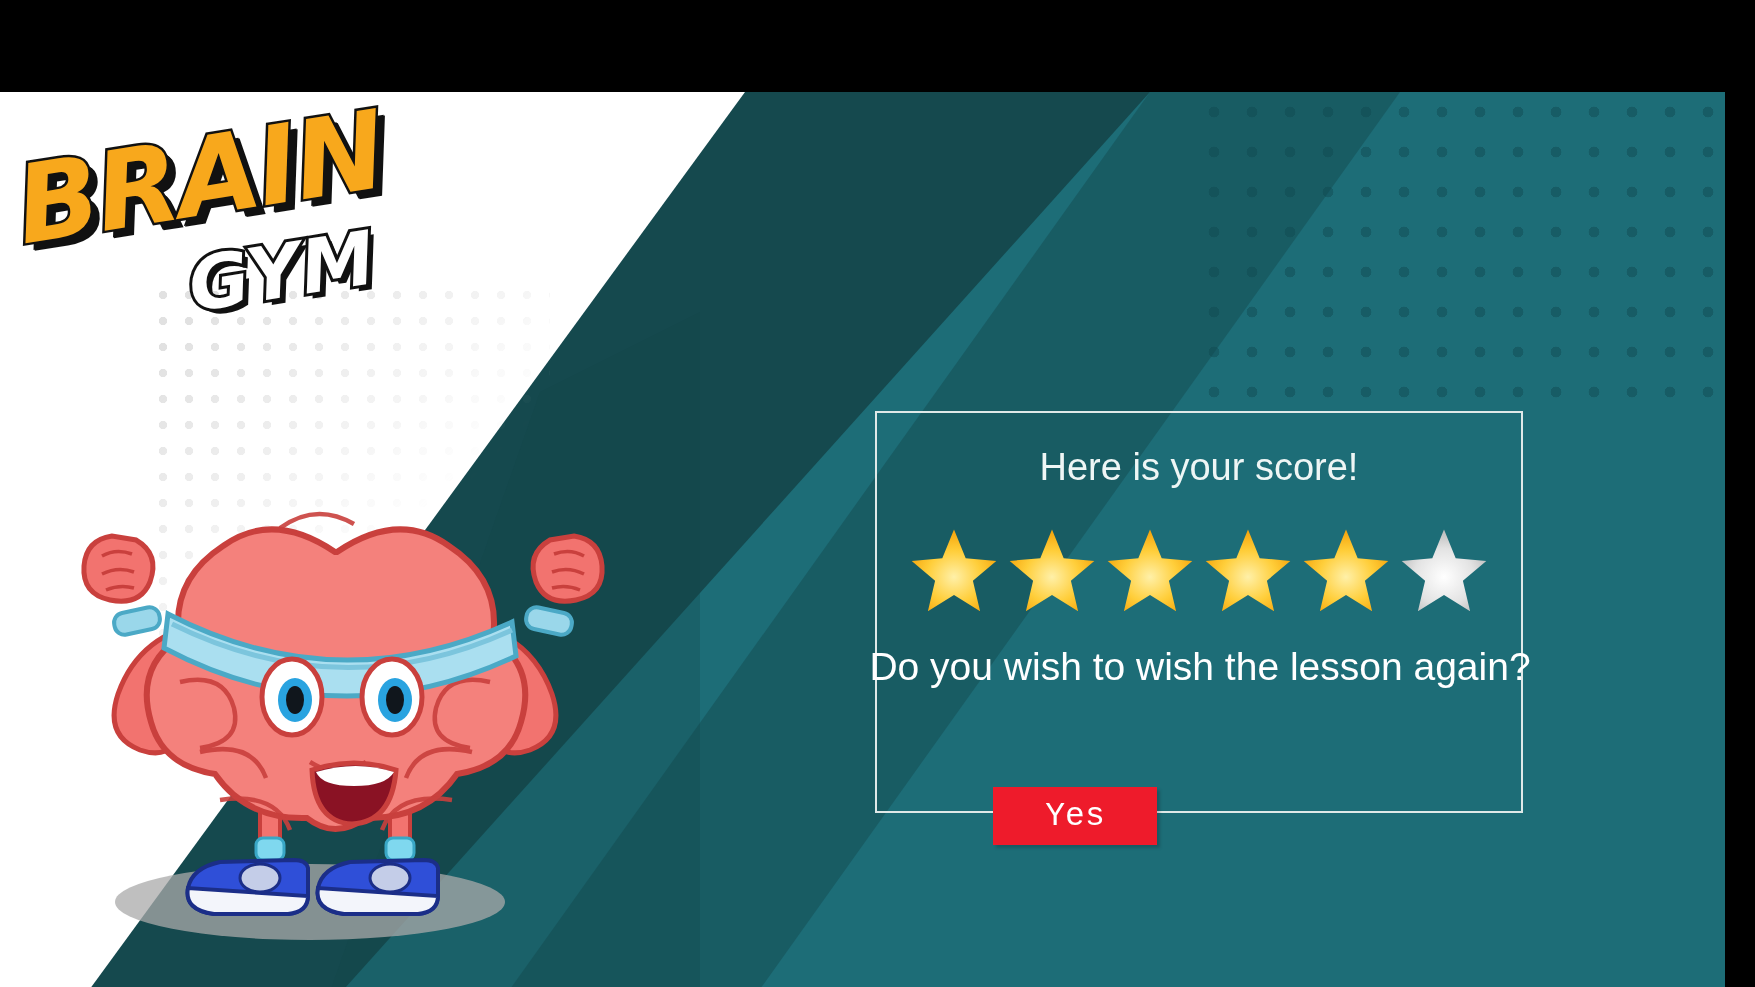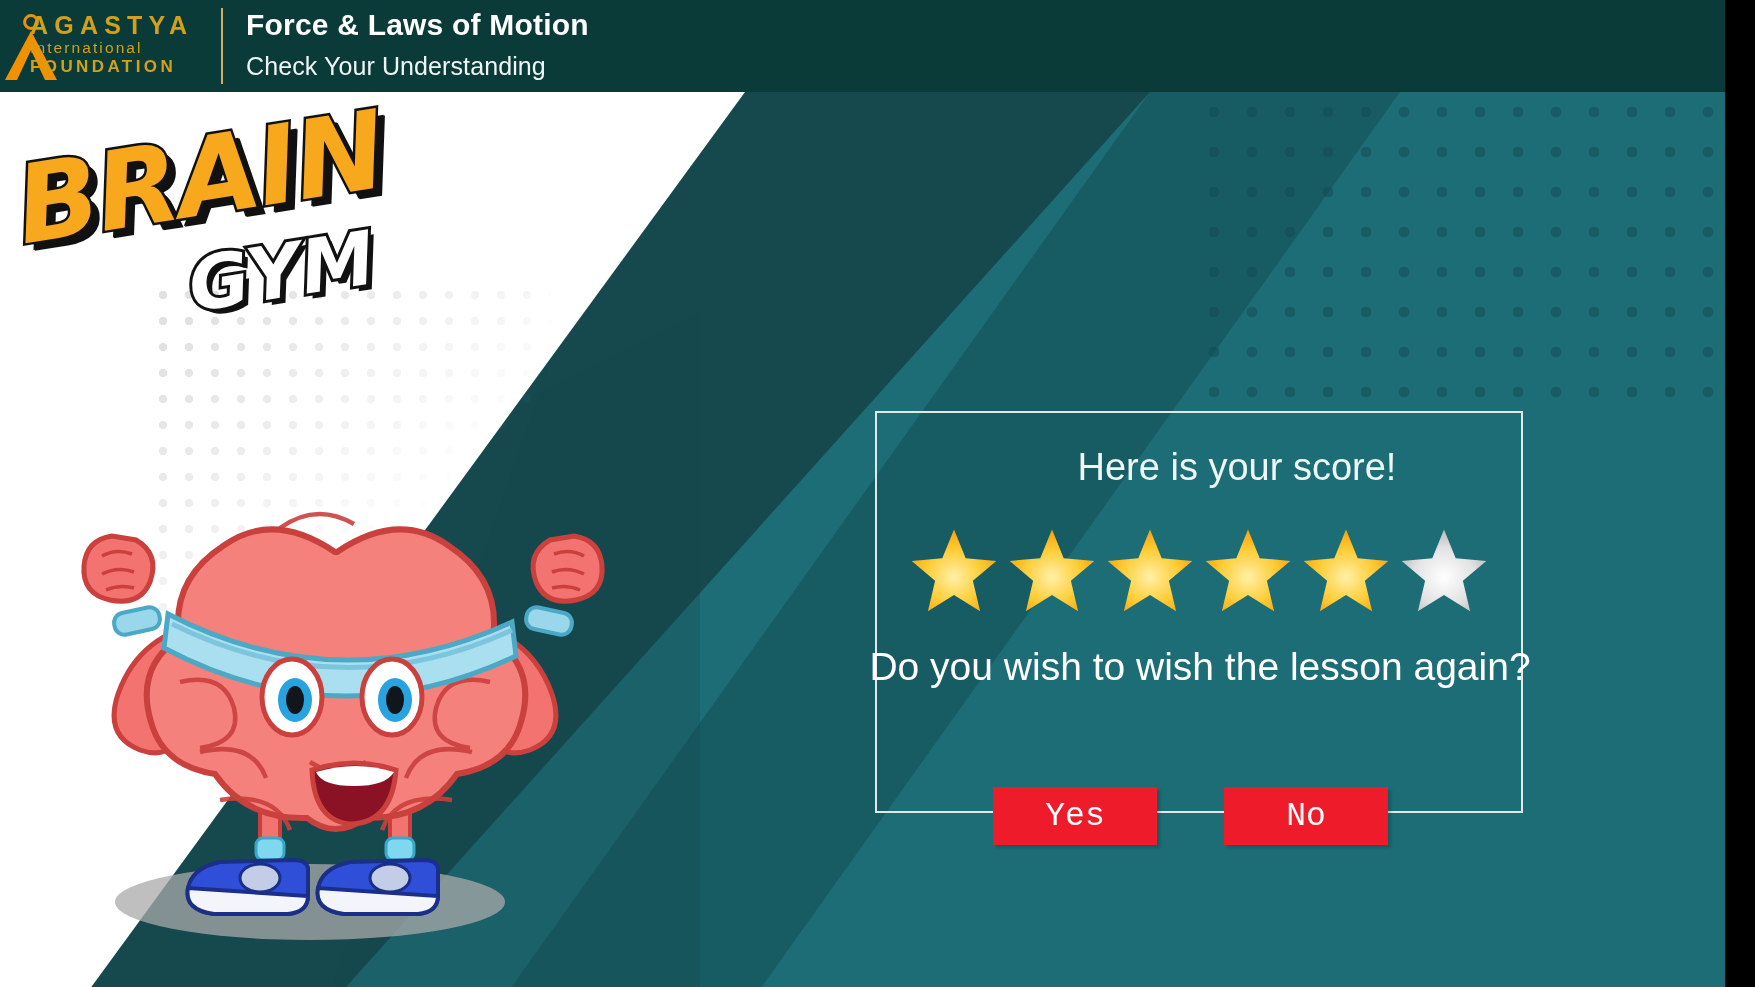--- a/index.html
+++ b/index.html
@@ -58,56 +58,38 @@
 
   .brain-char{position:absolute;left:60px;top:230px;width:570px;height:640px;}
 
   
   .title-well{position:absolute;left:870px;top:165px;width:650px;text-align:center;
     font-family:"DejaVu Sans",sans-serif;font-weight:bold;font-size:66px;color:#ffffff;
     letter-spacing:3px;}
   .score-box{position:absolute;left:875px;top:319px;width:648px;height:402px;
     border:2px solid #dfe9e8;box-sizing:border-box;}
   .score-label{position:absolute;left:875px;top:354px;width:648px;text-align:center;
-    font-size:38px;color:#eef6f5;padding-left:38px;}
+    font-size:38px;color:#eef6f5;}
   .stars{position:absolute;left:875px;top:436px;width:648px;height:82px;
     display:flex;align-items:center;justify-content:center;gap:4px;}
   .star{width:94px;height:90px;}
   .question{position:absolute;left:860px;top:553px;width:680px;text-align:center;
     font-size:39px;color:#ffffff;}
   .btn-row{position:absolute;left:875px;top:695px;width:648px;height:60px;font-family:Liberation Mono, monospace;}
   .btn{position:absolute;top:0;height:58px;background:#ee1b2b;color:#fff;
     display:flex;align-items:center;justify-content:center;font-size:33px;
     box-shadow:3px 3px 3px rgba(0,0,0,.18);cursor:pointer;}
   .btn-yes{left:118px;width:164px;}
   .btn-no{left:349px;width:164px;}
 </style>
 </head>
 <body>
 
 <div class="screen">
 
-  <div class="header">
-
-    <div class="logo-wrap">
-      <svg class="logo-mark" viewBox="0 0 62 68">
-        <circle cx="31" cy="8" r="6.4" fill="none" stroke="#f29100" stroke-width="3"></circle>
-        <path d="M31 17 L57 66 L45 66 L31 36 L17 66 L5 66 Z" fill="#f29100"></path>
-      </svg>
-      <div class="logo-text">
-        <div class="logo-l1">AGASTYA</div>
-        <div class="logo-l2">International</div>
-        <div class="logo-l3">FOUNDATION</div>
-      </div>
-    </div>
-
-    <div class="hdr-div"></div>
-    <div class="hdr-title">Force &amp; Laws of Motion</div>
-    <div class="hdr-sub">Check Your Understanding</div>
-  </div>
 
   <div class="stage">
 
     <div class="band band-light"></div>
     <div class="band band-shadowA"></div>
     <div class="band band-dark"></div>
     <div class="band band-white"></div>
     <div class="band band-shadowB"></div>
     <div class="dots"></div>
 
@@ -219,19 +201,18 @@
             </radialGradient>
           </defs>
         <path d="M50 6 L63 38 L97 41 L71 63 L79 97 L50 79 L21 97 L29 63 L3 41 L37 38 Z" fill="url(#ge)"></path>
       </svg>
     </div>
 
     <div class="question">Do you wish to wish the lesson again?</div>
 
     <div class="btn-row">
       <div class="btn btn-yes">Yes</div>
-      <div class="btn btn-no">No</div>
     </div>
 
   </div>
 
   <div class="rightblack"></div>
 </div>
 
 </body></html>

